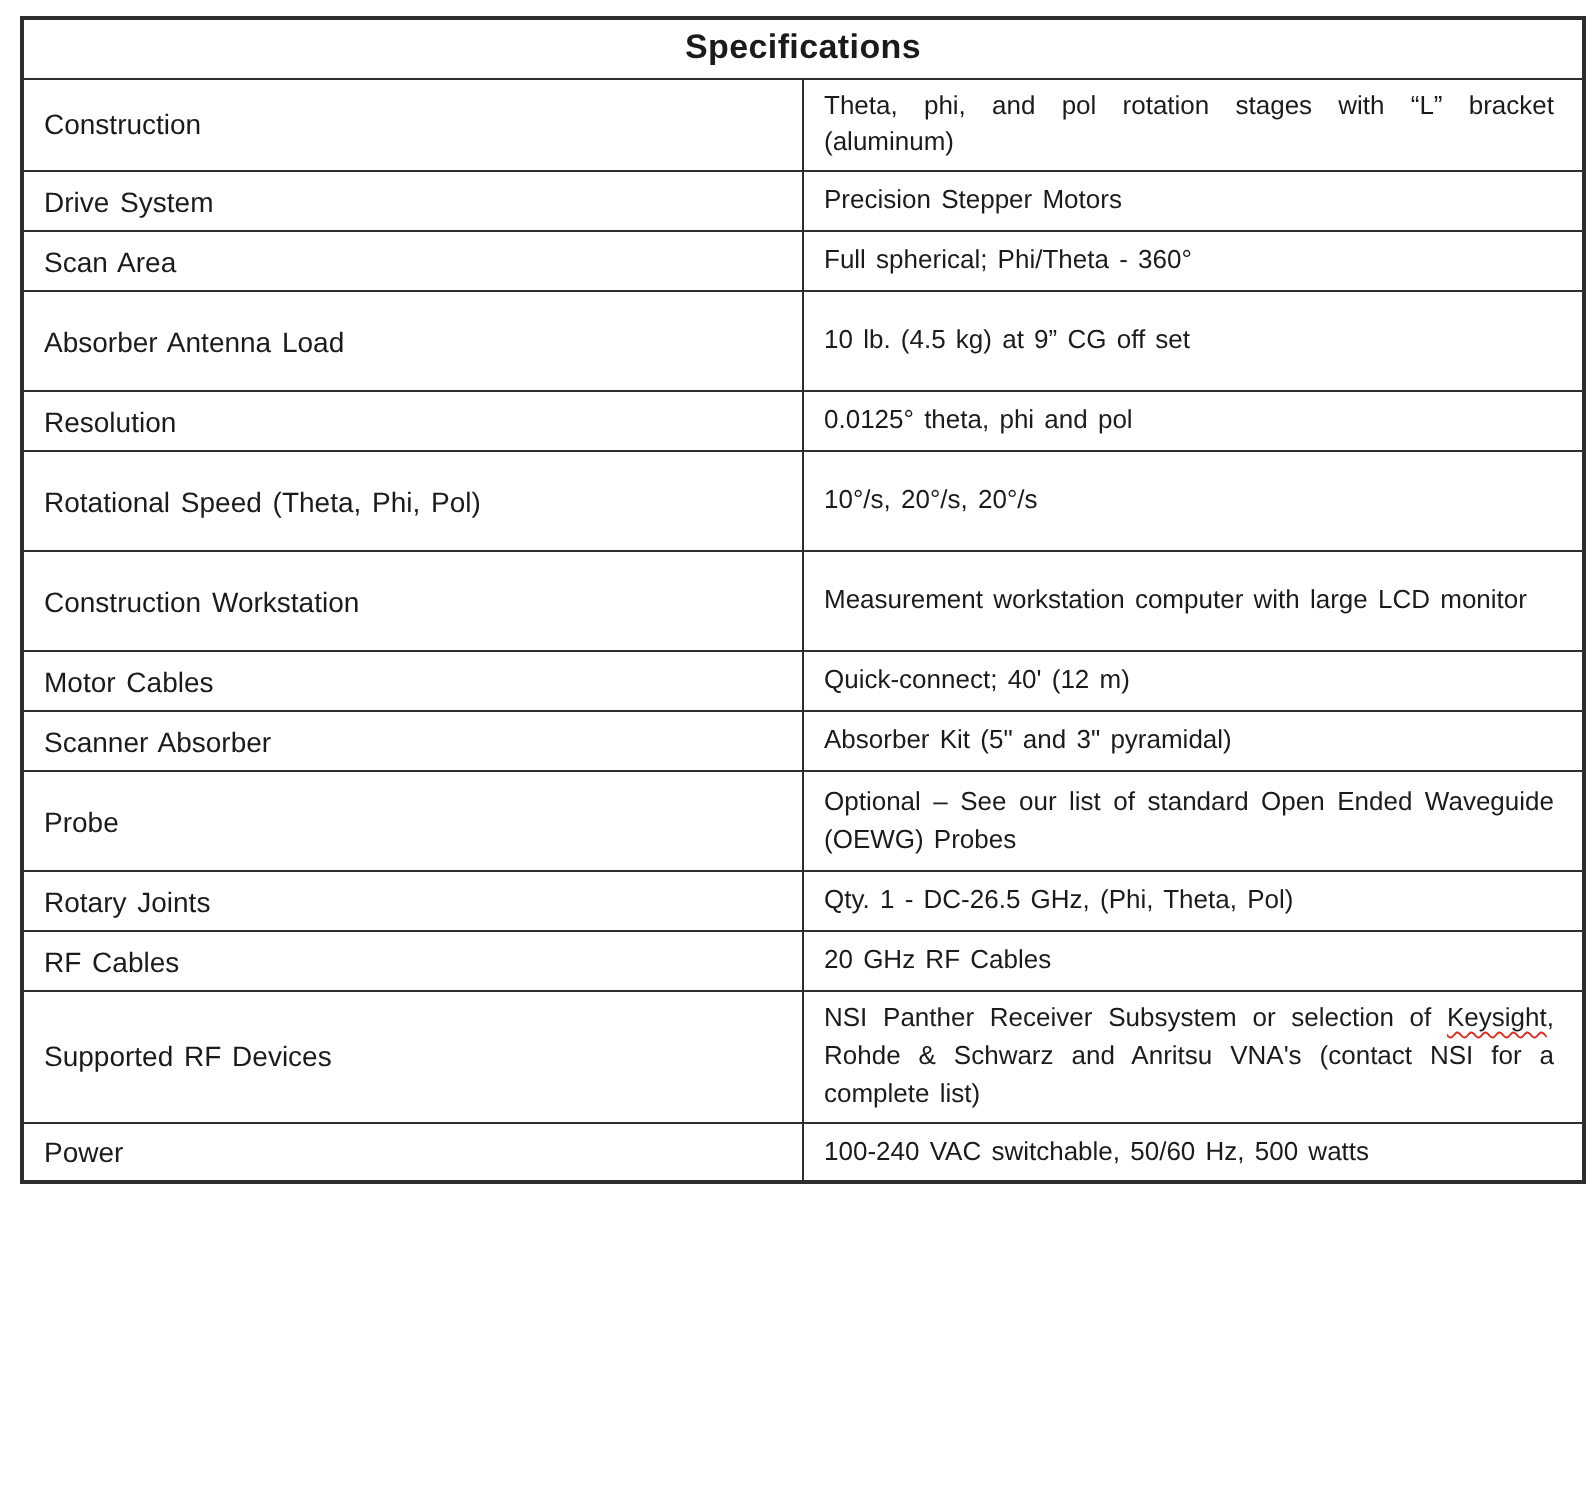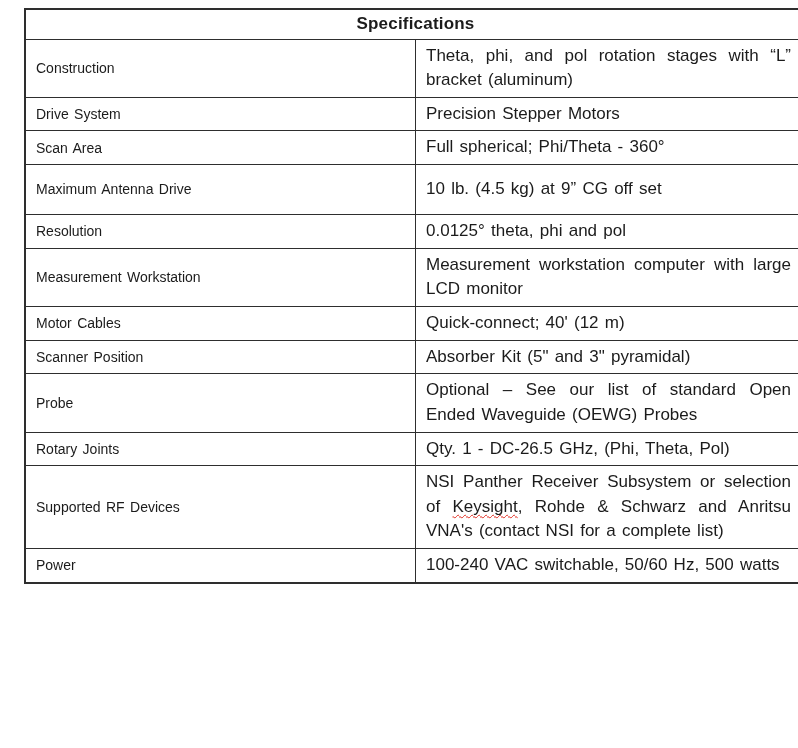--- a/index.html
+++ b/index.html
@@ -6,21 +6,21 @@
     margin: 0;
     padding: 0;
     background: #ffffff;
     font-family: "Liberation Sans", sans-serif;
     color: #1b1b1b;
   }
   .page {
     width: 798px;
     height: 623px;
     box-sizing: border-box;
-    padding: 8px 7px 4px 24px;
+    padding: 8px 7px 4px 10px;
     background: #ffffff;
   }
   table.spec-table {
     border-collapse: collapse;
     width: 783px;
     table-layout: fixed;
     border: 2px solid #2e2e2e;
   }
   table.spec-table th,
   table.spec-table td {
@@ -40,21 +40,21 @@
   td.label-cell {
     width: 197px;
     padding: 4px 9px 4px 10px;
     font-size: 14px;
     text-align: justify;
     word-spacing: 1.5px;
     line-height: 1.45;
   }
   td.value-cell {
     padding: 4px 14px 4px 10px;
-    font-size: 17px;
+    font-size: 13px;
     text-align: justify;
     word-spacing: 1.5px;
     line-height: 1.45;
   }
   tr.h30 > td { height: 30px; }
   tr.h50 > td { height: 50px; }
   .misspelled {
     text-decoration-line: underline;
     text-decoration-style: wavy;
     text-decoration-color: #e02b20;
@@ -80,46 +80,54 @@
       </tr>
       <tr class="h30">
         <td class="label-cell">Drive System</td>
         <td class="value-cell">Precision Stepper Motors</td>
       </tr>
       <tr class="h30">
         <td class="label-cell">Scan Area</td>
         <td class="value-cell">Full spherical; Phi/Theta - 360°</td>
       </tr>
       <tr class="h50">
-        <td class="label-cell">Maximum Antenna Drive</td>
+        <td class="label-cell">Absorber Antenna Load</td>
         <td class="value-cell">10 lb. (4.5 kg) at 9” CG off set</td>
       </tr>
       <tr class="h30">
         <td class="label-cell">Resolution</td>
         <td class="value-cell">0.0125° theta, phi and pol</td>
       </tr>
       <tr class="h50">
-        <td class="label-cell">Measurement Workstation</td>
+        <td class="label-cell">Rotational Speed (Theta, Phi, Pol)</td>
+        <td class="value-cell">10°/s, 20°/s, 20°/s</td>
+      </tr>
+      <tr class="h50">
+        <td class="label-cell">Construction Workstation</td>
         <td class="value-cell">Measurement workstation computer with large LCD monitor</td>
       </tr>
       <tr class="h30">
         <td class="label-cell">Motor Cables</td>
         <td class="value-cell">Quick-connect; 40' (12 m)</td>
       </tr>
       <tr class="h30">
-        <td class="label-cell">Scanner Position</td>
+        <td class="label-cell">Scanner Absorber</td>
         <td class="value-cell">Absorber Kit (5" and 3" pyramidal)</td>
       </tr>
       <tr class="h50">
         <td class="label-cell">Probe</td>
         <td class="value-cell">Optional – See our list of standard Open Ended Waveguide (OEWG) Probes</td>
       </tr>
       <tr class="h30">
         <td class="label-cell">Rotary Joints</td>
         <td class="value-cell">Qty. 1 - DC-26.5 GHz, (Phi, Theta, Pol)</td>
+      </tr>
+      <tr class="h30">
+        <td class="label-cell">RF Cables</td>
+        <td class="value-cell">20 GHz RF Cables</td>
       </tr>
       <tr class="h50">
         <td class="label-cell">Supported RF Devices</td>
         <td class="value-cell"><span>NSI Panther Receiver Subsystem or selection of </span><span class="misspelled">Keysight</span><span>, Rohde &amp; Schwarz and Anritsu VNA's (contact NSI for a complete list)</span></td>
       </tr>
       <tr class="h30">
         <td class="label-cell">Power</td>
         <td class="value-cell">100-240 VAC switchable, 50/60 Hz, 500 watts</td>
       </tr>
     </tbody>

